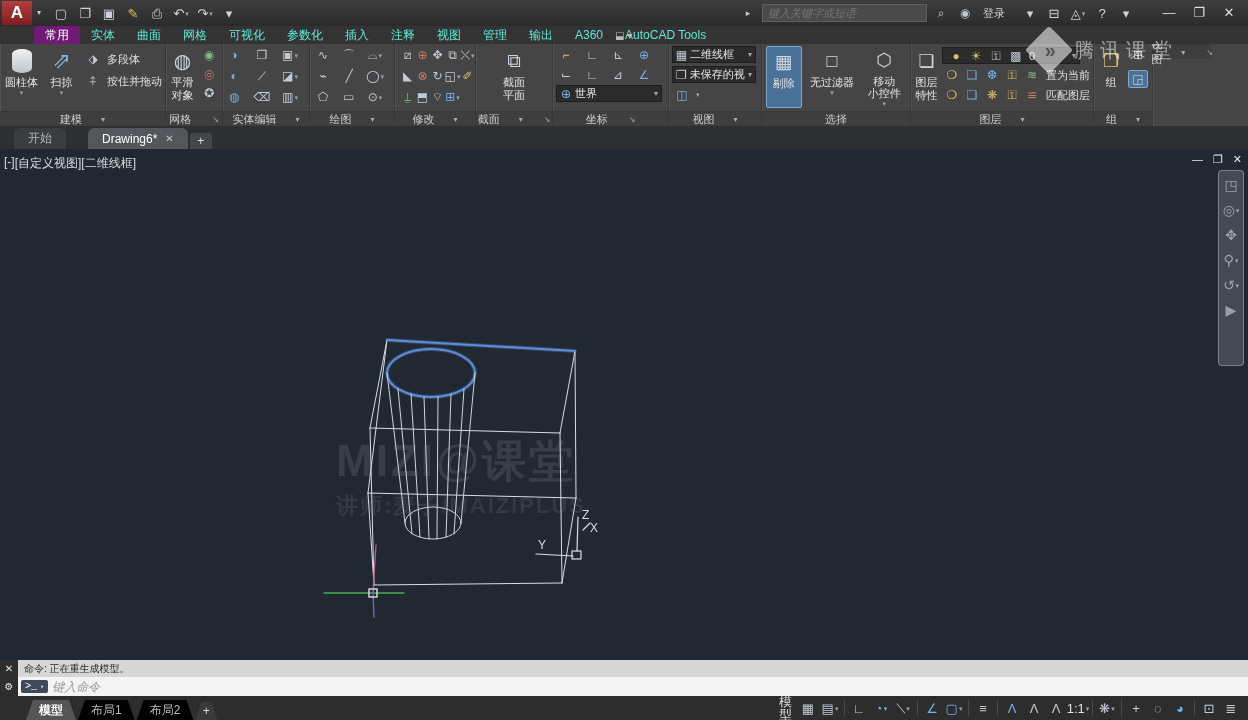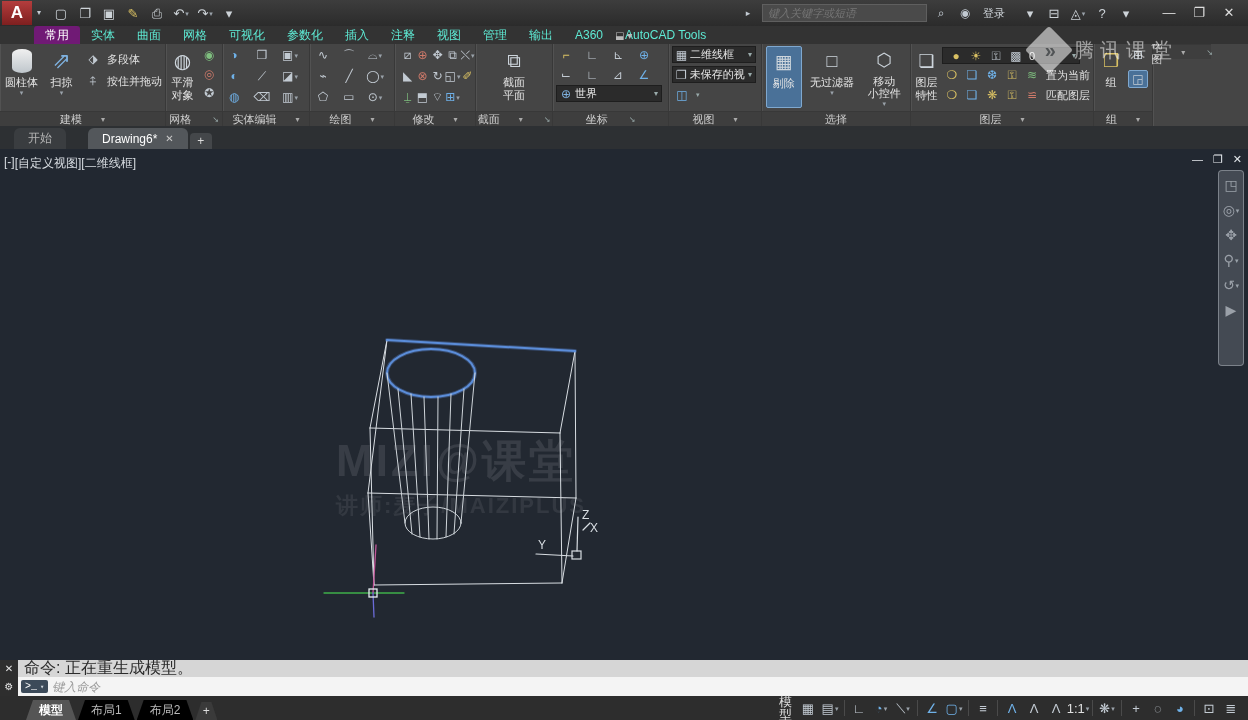--- a/index.html
+++ b/index.html
@@ -89,21 +89,21 @@
   #wm-logo { width:34px; height:34px; transform:rotate(45deg); background:rgba(255,255,255,0.55); border-radius:3px;
     display:flex; align-items:center; justify-content:center; }
   #wm-logo span { transform:rotate(-45deg); color:rgba(40,44,48,0.65); font-size:20px; font-weight:bold; letter-spacing:-3px; }
   #wm-text { font-size:20px; font-weight:normal; color:rgba(255,255,255,0.52); letter-spacing:6px; }
 
   
   #cmdstrip { position:absolute; left:0; top:660px; width:18px; height:36px; background:#2e2e2e;
     display:flex; flex-direction:column; align-items:center; justify-content:space-around; }
   #cmdstrip .ticon { width:14px; height:14px; font-size:10px; color:#e6e6e6; }
   #cmdhistory { position:absolute; left:18px; top:660px; width:1230px; height:17px; background:#d6d6d6;
-    font-size:16px; color:#2b2b2b; display:flex; align-items:center; padding-left:6px;text-align:right; }
+    font-size:10px; color:#2b2b2b; display:flex; align-items:center; padding-left:6px;text-align:right; }
   #cmdinputrow { position:absolute; left:18px; top:677px; width:1230px; height:19px; background:#f4f4f4;
     display:flex; align-items:center; gap:4px; padding-left:3px; }
   #prompt { background:#3c4a59; color:#fff; font-size:10px; padding:1px 4px; border-radius:2px;
     display:flex; align-items:center; gap:3px; font-family:"Liberation Mono","DejaVu Sans Mono",monospace; }
   #prompt .dda { font-size:7px; color:#cfd6dd; }
   #cmdinput { flex:1; border:none; outline:none; background:transparent; font-size:12px; font-style:italic; color:#666; }
   #cmdinput::placeholder { color:#9a9a9a; font-style:italic; }
 
   
   #statusbar { position:absolute; left:0; top:696px; width:1248px; height:24px; background:#2d2d2d;

